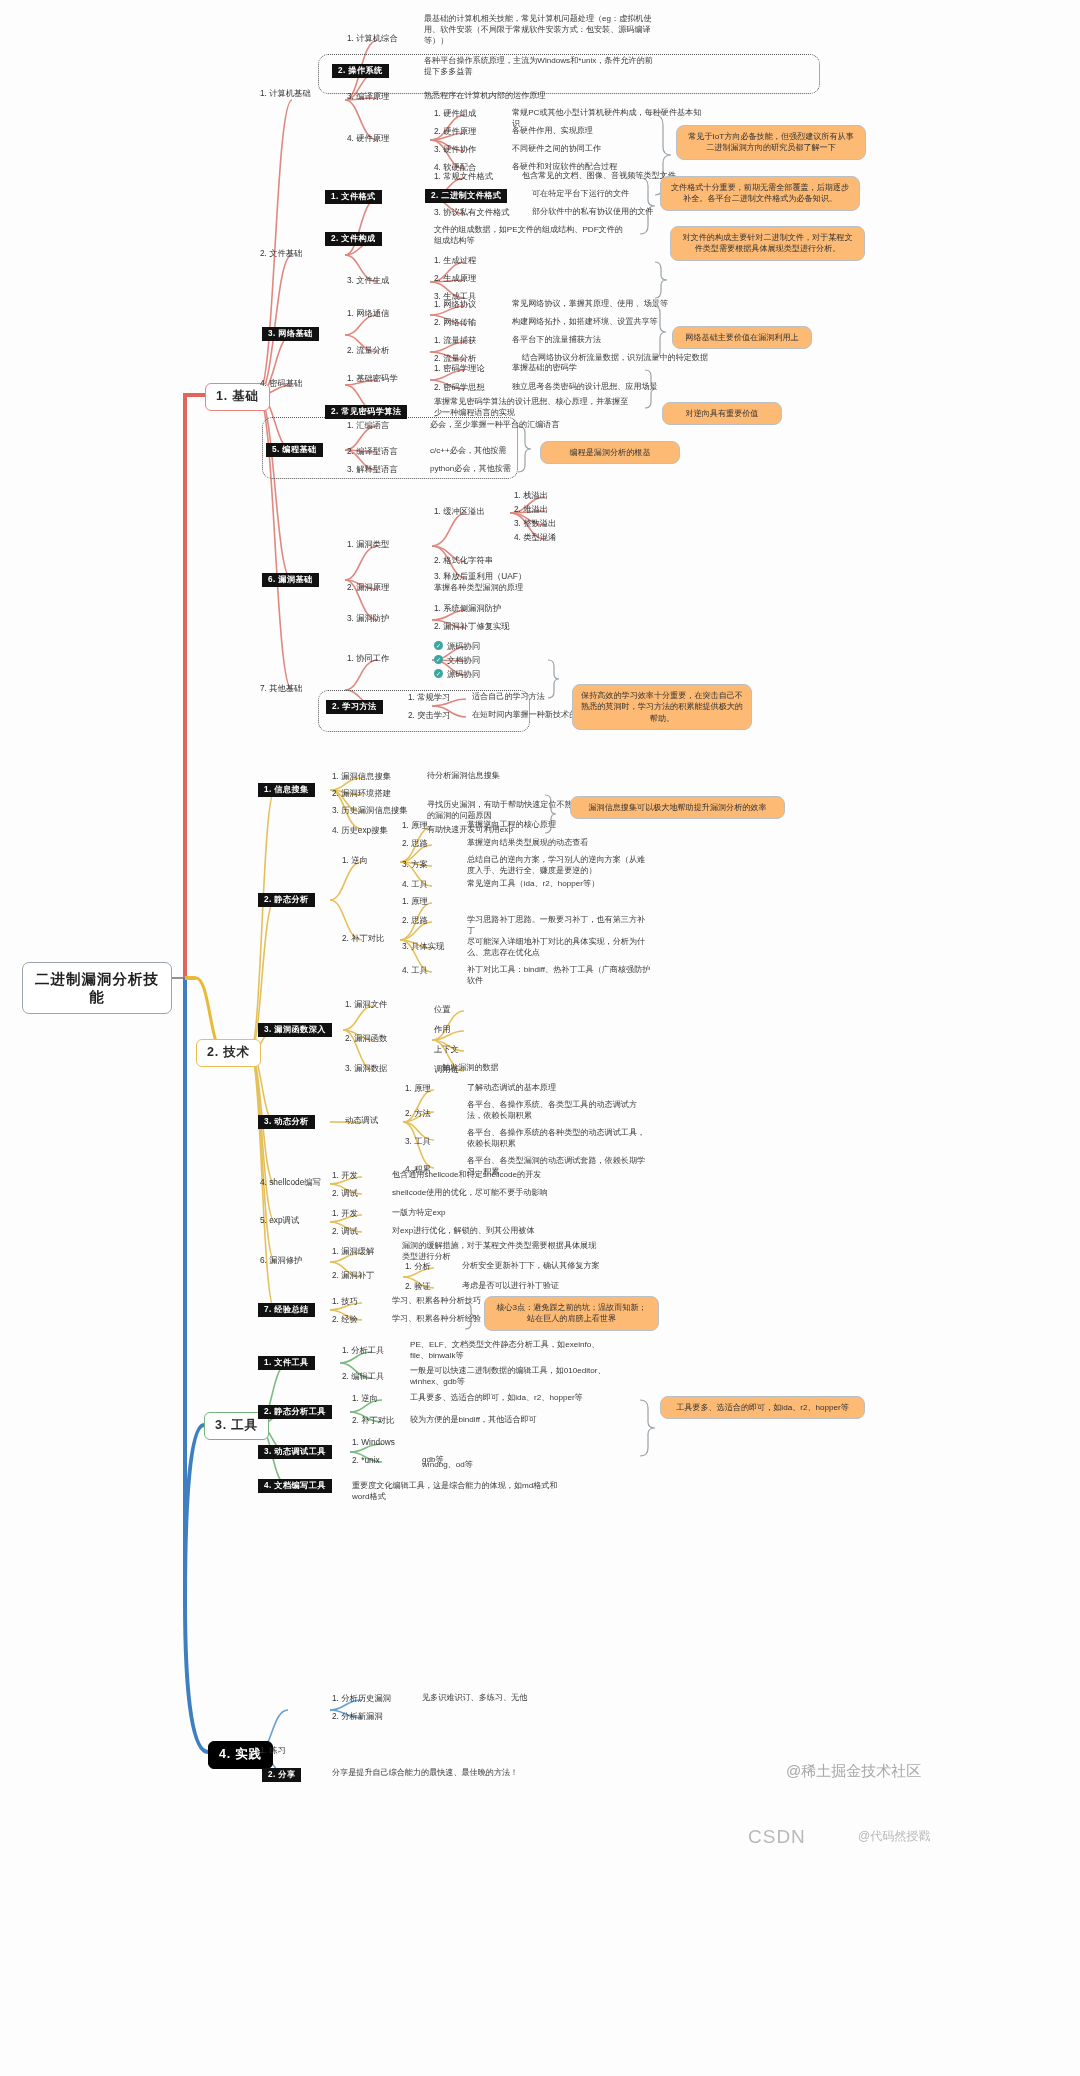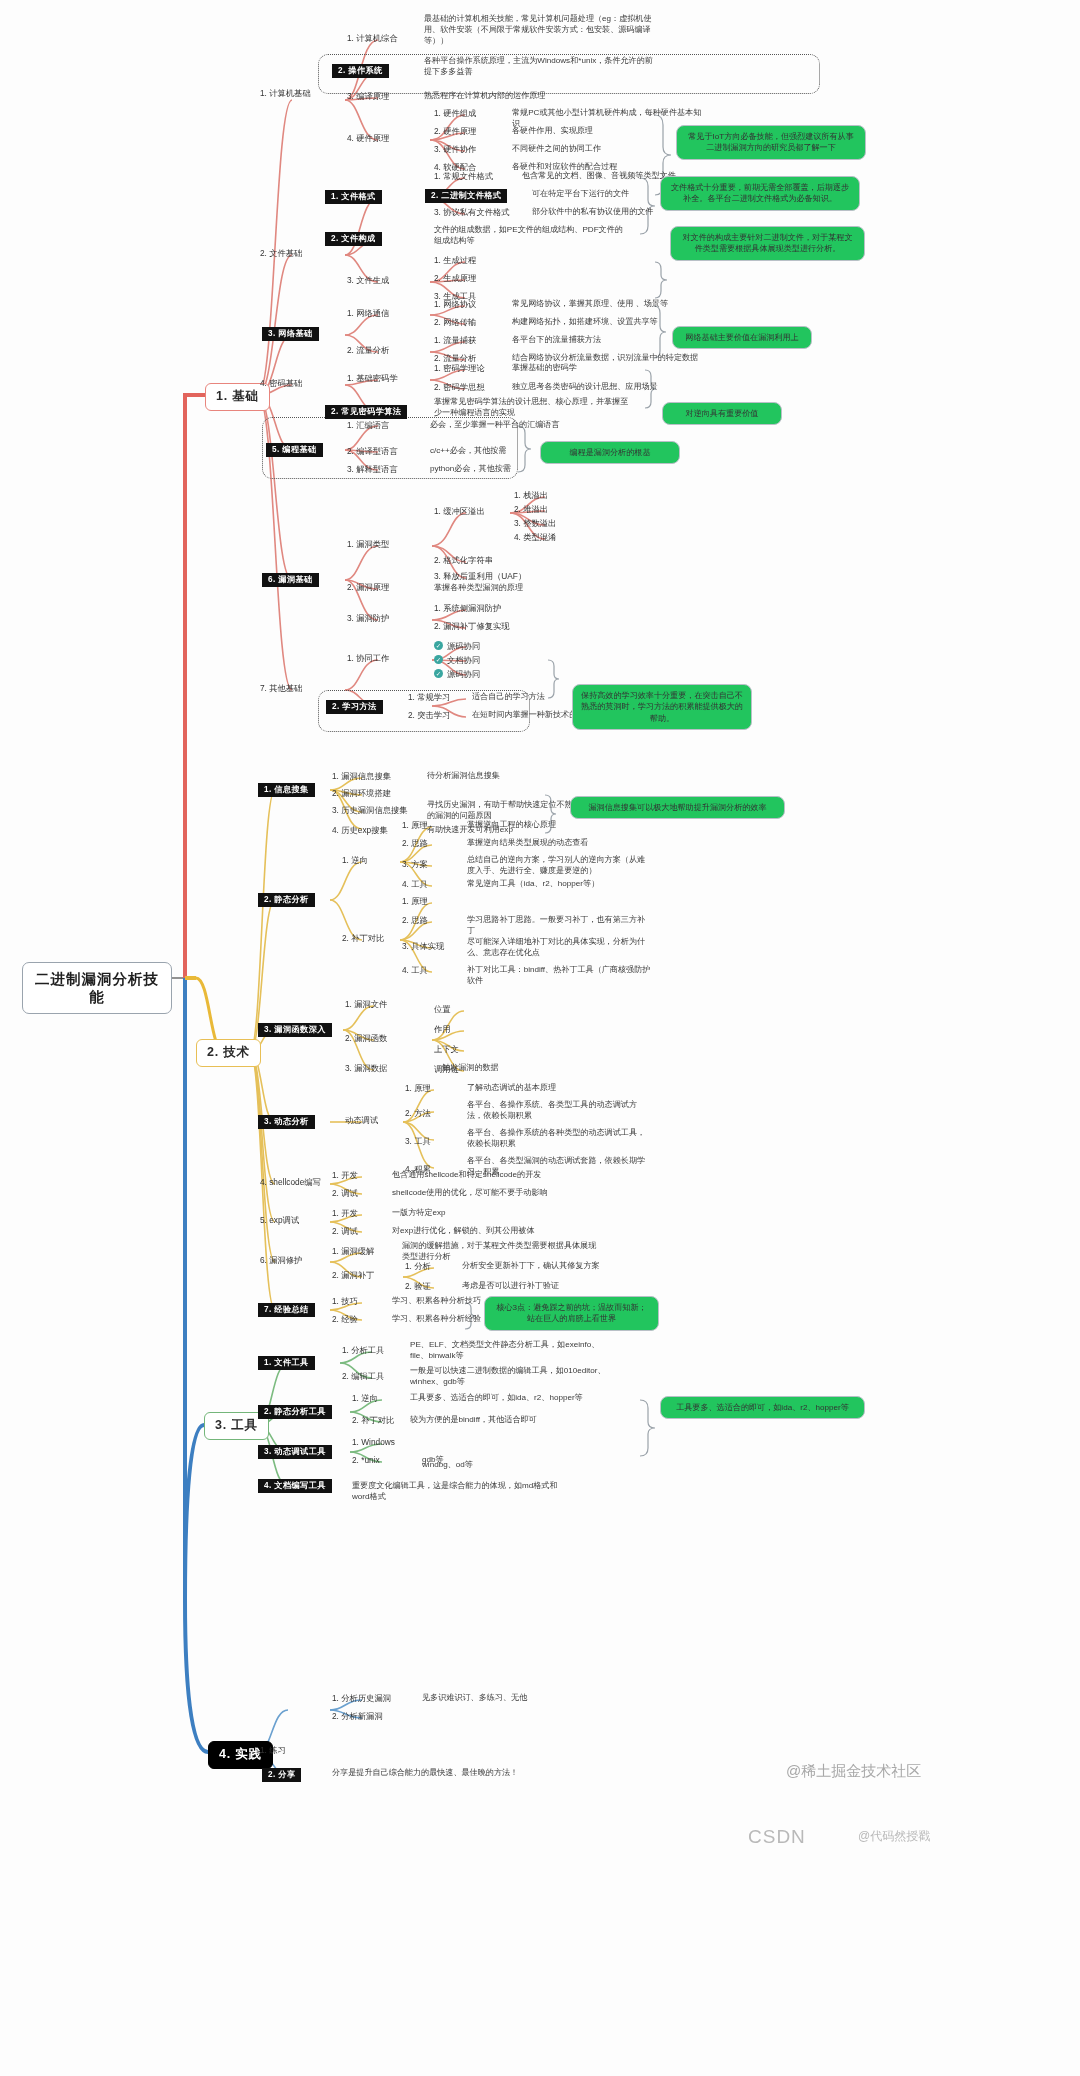--- a/index.html
+++ b/index.html
@@ -70,21 +70,21 @@
   .desc {
     font-size: 8.1px;
     color: #3a3a3a;
     padding: 0 2px 2px 2px;
     line-height: 1.35;
   }
   
   .callout {
     border: 1px solid #b9c0c7;
     border-radius: 8px;
-    background: #22c55e;
+    background: #fdba74;
     padding: 5px 8px;
     font-size: 8.1px;
     color: #333;
     line-height: 1.4;
     text-align: center;
   }
   
   .dotframe {
     position: absolute;
     border: 1.6px dotted #555;
@@ -328,21 +328,21 @@
   <div class="node lbl hl" style="left:262px; top:327px;">3. 网络基础</div>
   <div class="node lbl" style="left:345px; top:308px;">1. 网络通信</div>
   <div class="node lbl" style="left:432px; top:299px;">1. 网络协议</div>
   <div class="node desc" style="left:510px; top:299px; width:200px;">常见网络协议，掌握其原理、使用 、场景等</div>
   <div class="node lbl" style="left:432px; top:317px;">2. 网络传输</div>
   <div class="node desc" style="left:510px; top:317px; width:200px;">构建网络拓扑，如搭建环境、设置共享等</div>
   <div class="node lbl" style="left:345px; top:345px;">2. 流量分析</div>
   <div class="node lbl" style="left:432px; top:335px;">1. 流量捕获</div>
   <div class="node desc" style="left:510px; top:335px; width:200px;">各平台下的流量捕获方法</div>
   <div class="node lbl" style="left:432px; top:353px;">2. 流量分析</div>
-  <div class="node desc" style="left:510px; top:353px; width:200px;">结合网络协议分析流量数据，识别流量中的特定数据</div>
+  <div class="node desc" style="left:510px; top:353px; width:200px;text-align:right;">结合网络协议分析流量数据，识别流量中的特定数据</div>
   <div class="node callout" style="left:672px; top:326px; width:140px;">网络基础主要价值在漏洞利用上</div>
 
   <div class="node lbl" style="left:258px; top:378px;">4. 密码基础</div>
   <div class="node lbl" style="left:345px; top:373px;">1. 基础密码学</div>
   <div class="node lbl" style="left:432px; top:363px;">1. 密码学理论</div>
   <div class="node desc" style="left:510px; top:363px; width:200px;">掌握基础的密码学</div>
   <div class="node lbl" style="left:432px; top:382px;">2. 密码学思想</div>
   <div class="node desc" style="left:510px; top:382px; width:200px;">独立思考各类密码的设计思想、应用场景</div>
   <div class="node lbl hl" style="left:325px; top:405px;">2. 常见密码学算法</div>
   <div class="node desc" style="left:432px; top:397px; width:200px;">掌握常见密码学算法的设计思想、核心原理，并掌握至少一种编程语言的实现</div>

